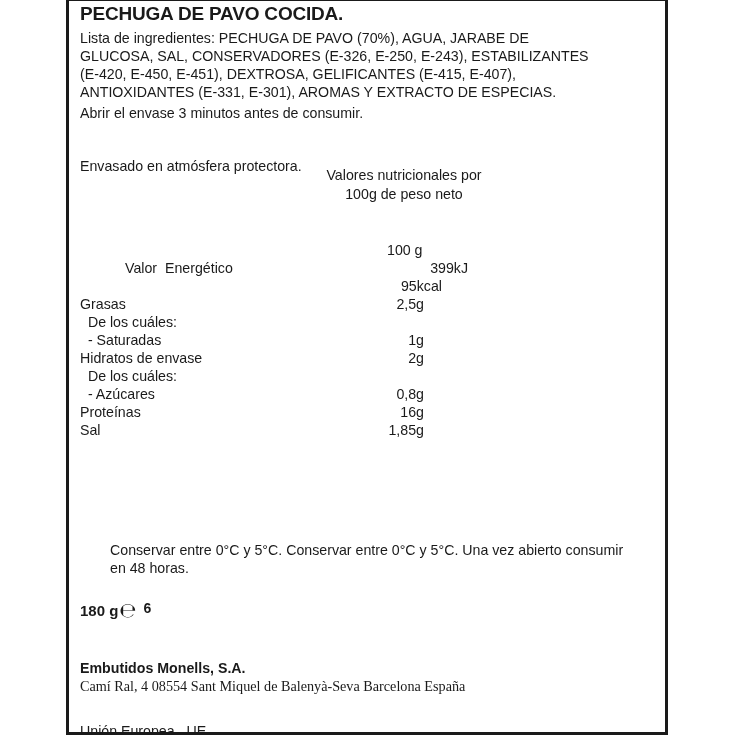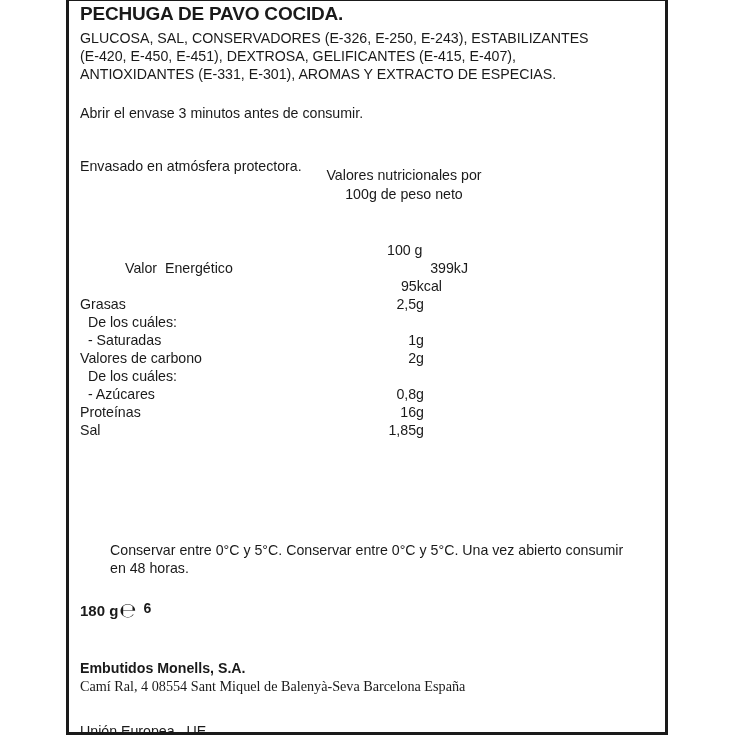--- a/index.html
+++ b/index.html
@@ -32,20 +32,21 @@
     .region { left: 11px; top: 721px; white-space: pre; }
   </style>
 </head>
 <body>
 
 <div class="label-box">
 
   <div class="abs title">PECHUGA DE PAVO COCIDA.</div>
 
   <div class="abs body-text ingredients">
+    <div>Lista de ingredientes: PECHUGA DE PAVO (70%), AGUA, JARABE DE</div>
     <div>GLUCOSA, SAL, CONSERVADORES (E-326, E-250, E-243), ESTABILIZANTES</div>
     <div>(E-420, E-450, E-451), DEXTROSA, GELIFICANTES (E-415, E-407),</div>
     <div>ANTIOXIDANTES (E-331, E-301), AROMAS Y EXTRACTO DE ESPECIAS.</div>
   </div>
 
   <div class="abs body-text open-note">Abrir el envase 3 minutos antes de consumir.</div>
   <div class="abs body-text atmos-note">Envasado en atmósfera protectora.</div>
 
   <div class="abs body-text nut-header">
     <div>Valores nutricionales por</div>
@@ -69,21 +70,21 @@
     </div>
     <div class="nut-row body-text" style="top:312px;">
       <span class="name">  De los cuáles:</span>
       <span class="val"></span>
     </div>
     <div class="nut-row body-text" style="top:330px;">
       <span class="name">  - Saturadas</span>
       <span class="val">1g</span>
     </div>
     <div class="nut-row body-text" style="top:348px;">
-      <span class="name">Valores de carbono</span>
+      <span class="name">Hidratos de envase</span>
       <span class="val">2g</span>
     </div>
     <div class="nut-row body-text" style="top:366px;">
       <span class="name">  De los cuáles:</span>
       <span class="val"></span>
     </div>
     <div class="nut-row body-text" style="top:384px;">
       <span class="name">  - Azúcares</span>
       <span class="val">0,8g</span>
     </div>

